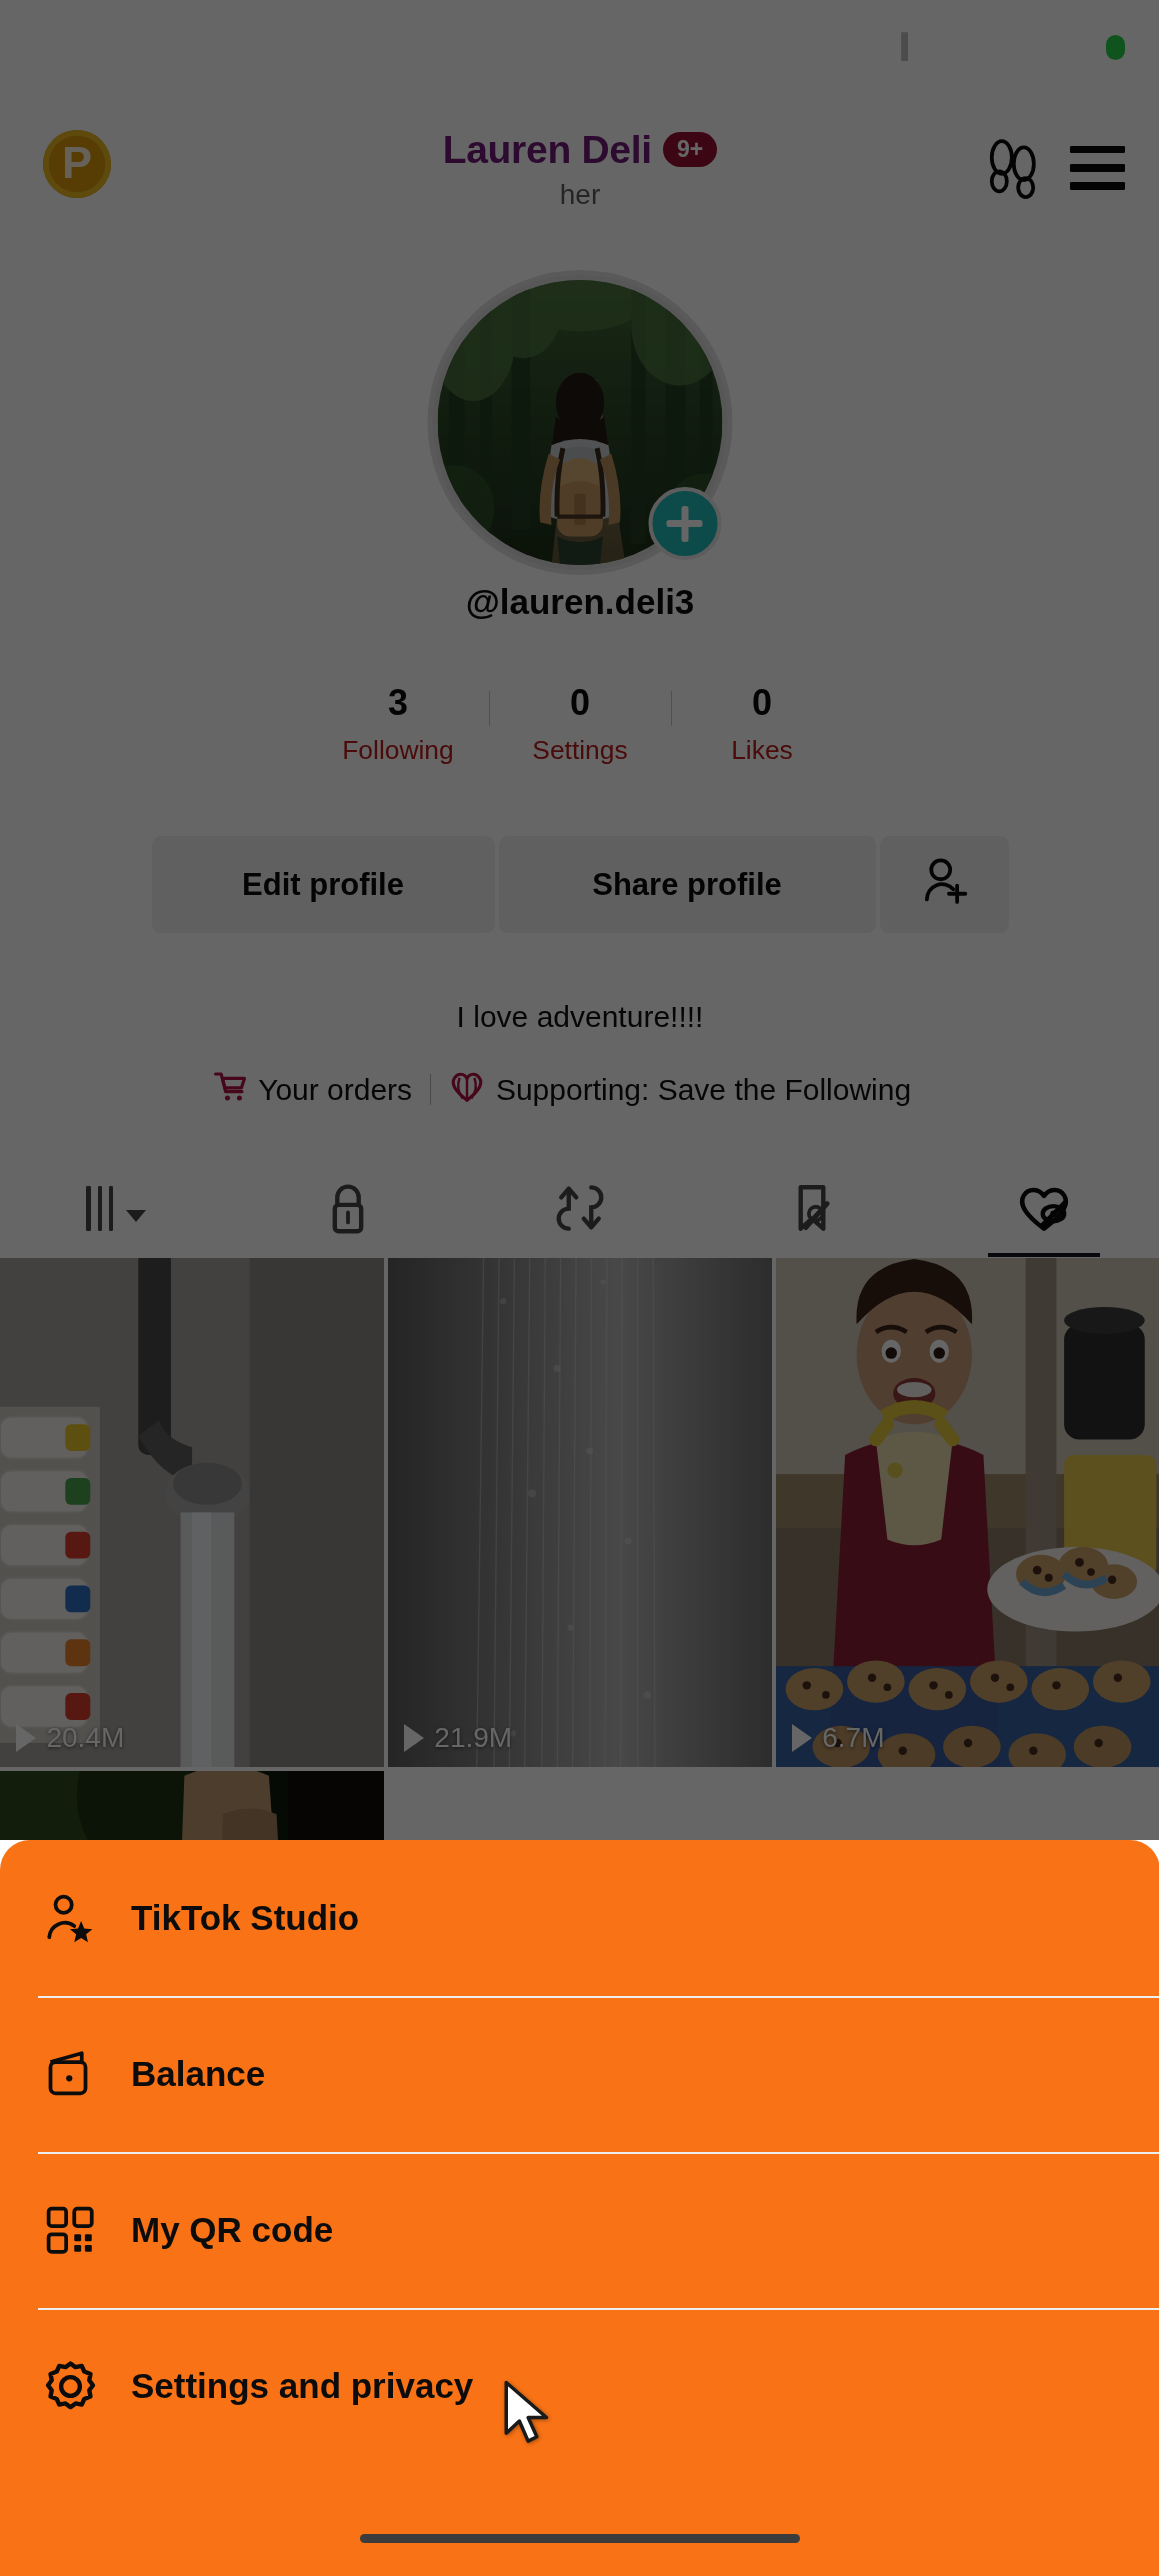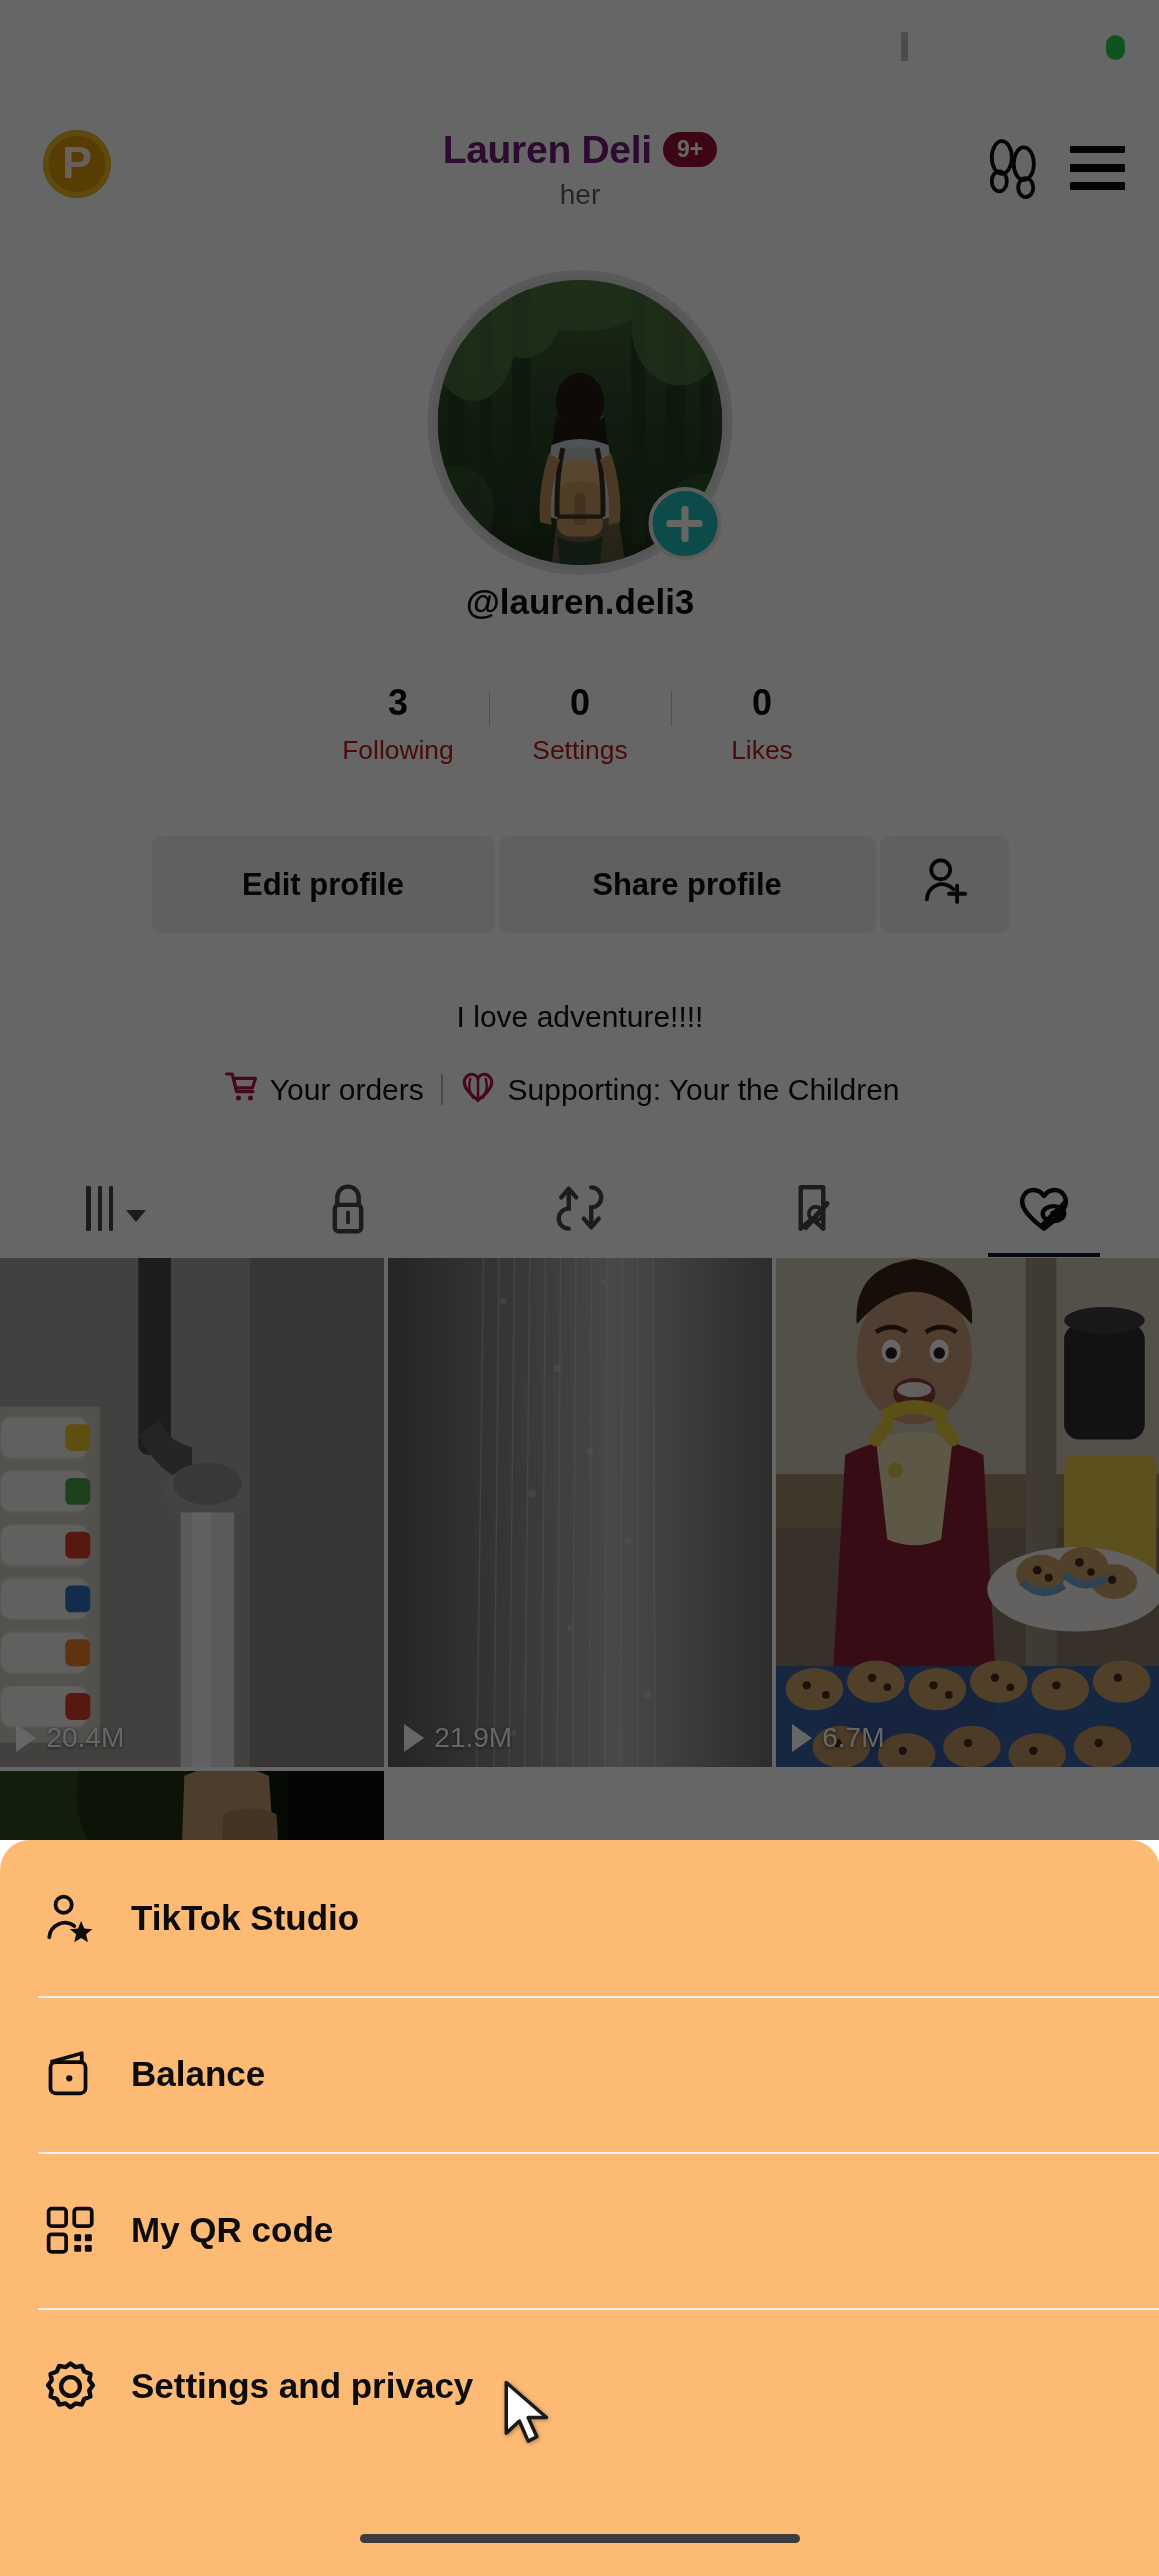--- a/index.html
+++ b/index.html
@@ -181,21 +181,21 @@
   .play-tri {
     width:0; height:0;
     border-top:14px solid transparent; border-bottom:14px solid transparent;
     border-left:20px solid #ffffff;
   }
 
   
   #sheet {
     position:absolute; left:0; top:1840px;
     width:1160px; height:736px;
-    background:#fdba74;
+    background:#f97316;
     border-radius:30px 30px 0 0;
     z-index:100;
     overflow:hidden;
   }
   .menu-item {
     position:relative;
     height:156px;
     display:flex; align-items:center;
     padding-left:43px; gap:33px;
   }
@@ -411,21 +411,21 @@
         <div class="link-sep"></div>
         <div class="link-item">
           <span>
             <svg width="36" height="34" viewBox="0 0 58 54">
                 <path d="M29 50 C8 34 3 23 9 14 C14 6 25 6 29 15 C33 6 44 6 49 14 C55 23 50 34 29 50 Z" fill="none" stroke="#b01241" stroke-width="5"></path>
                 <path d="M29 12 L29 50" stroke="#b01241" stroke-width="4"></path>
                 <path d="M17 14 C13 26 15 38 22 47" fill="none" stroke="#b01241" stroke-width="4"></path>
                 <path d="M41 14 C45 26 43 38 36 47" fill="none" stroke="#b01241" stroke-width="4"></path>
               </svg>
           </span>
-          <span>Supporting: Your the Children</span>
+          <span>Supporting: Save the Following</span>
         </div>
       </div>
 
       <div class="tabs">
         <div class="tab">
           <span class="tab-grid">
             <span class="grid-bars">
                 <i></i>
                 <i></i>
                 <i></i>

